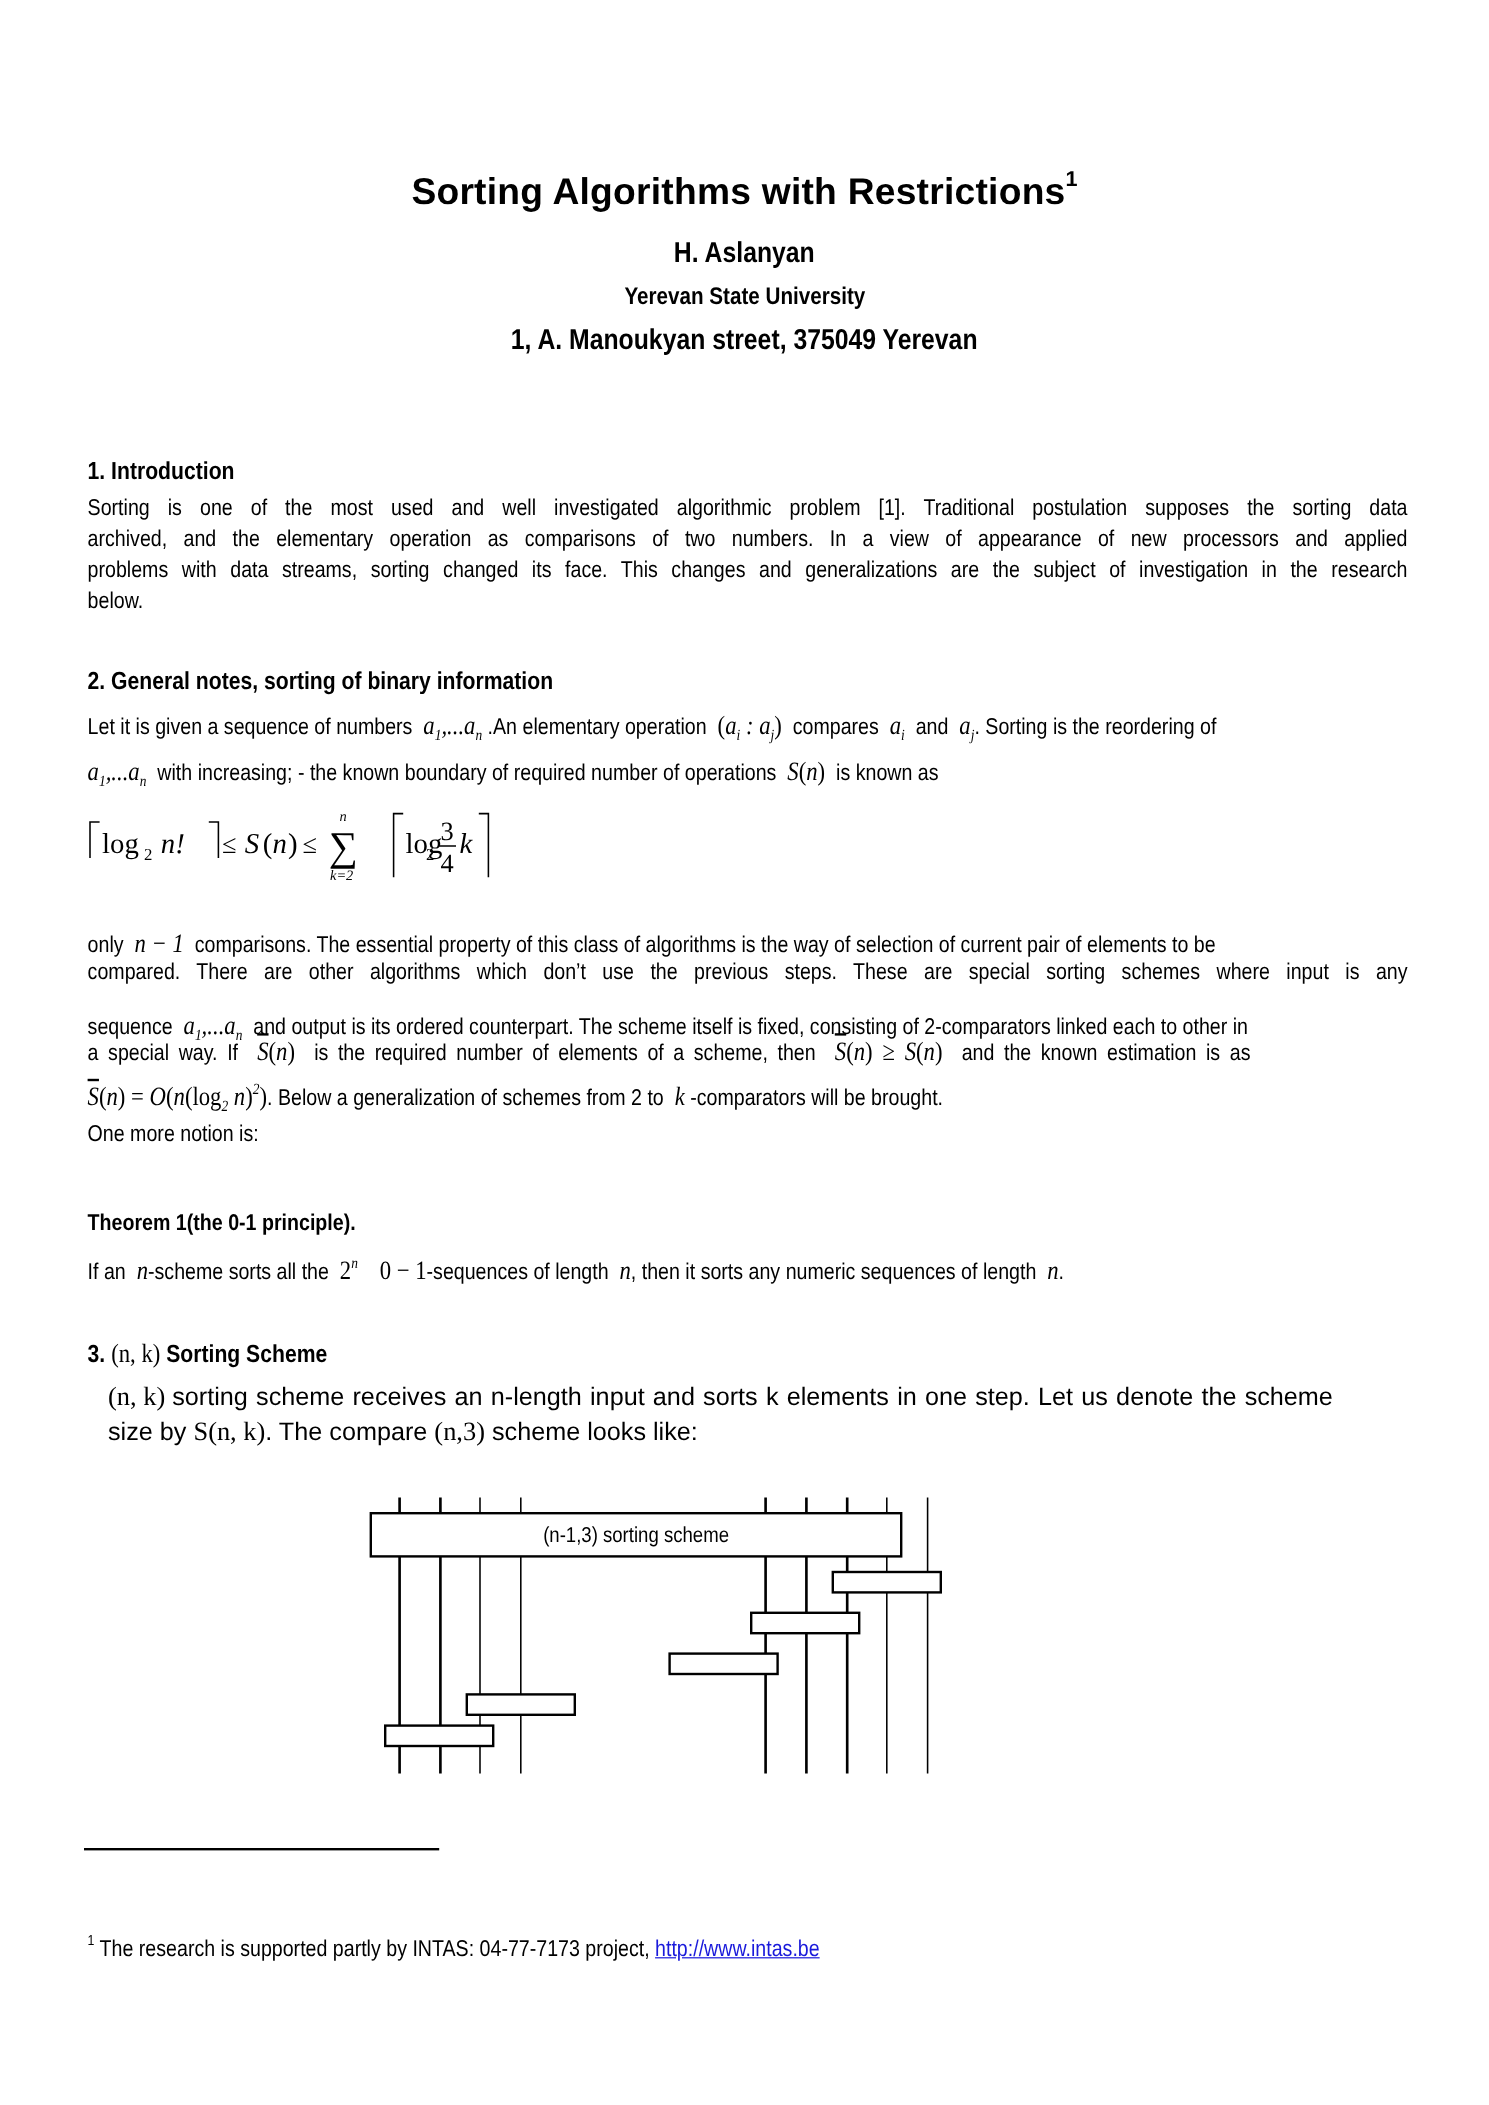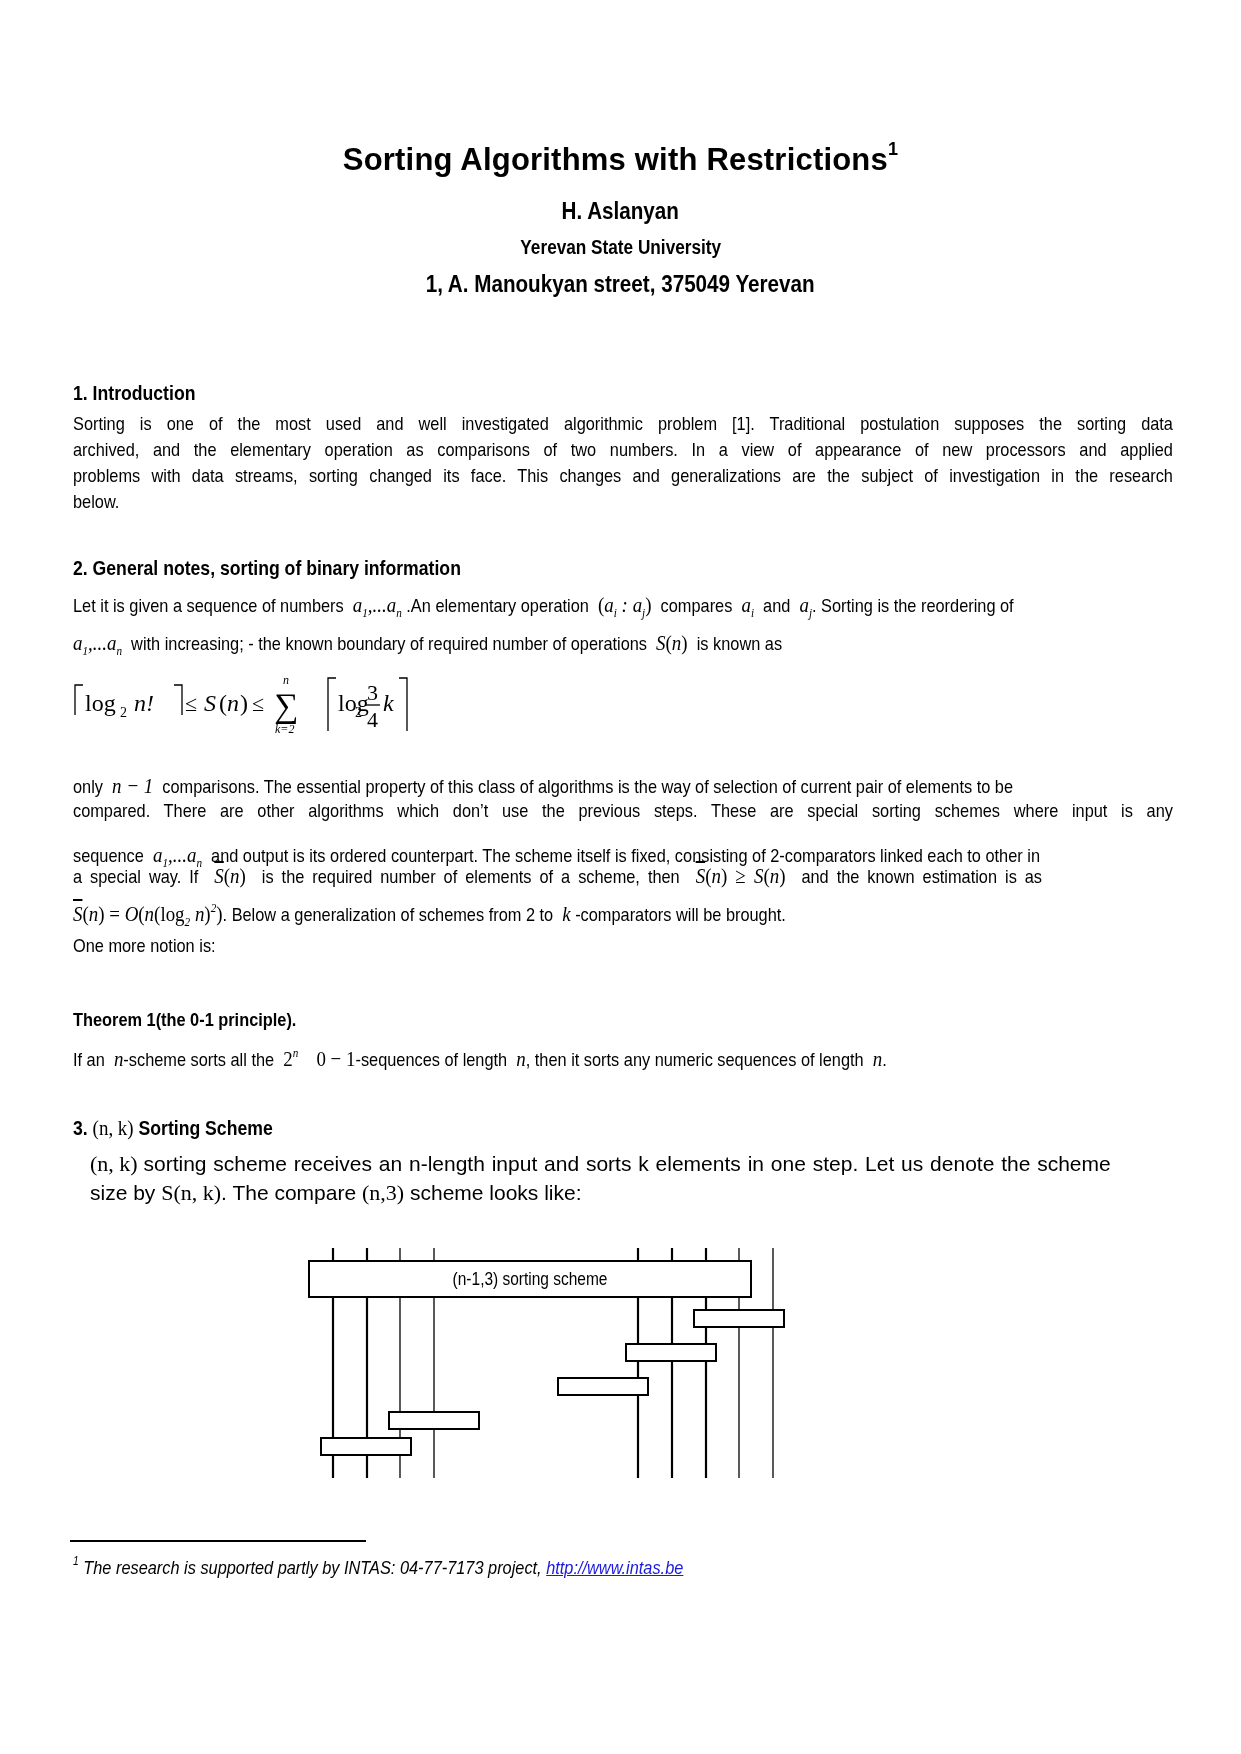--- a/index.html
+++ b/index.html
@@ -27,21 +27,21 @@
     .ovl { text-decoration: overline; }
 
     .formula { position: absolute; left: 70px; top: 673px; height: 62px; font-family: "Liberation Serif", serif; font-size: 24px; }
 
     .wide { position: absolute; left: 90px; font-family: "Liberation Sans", sans-serif; font-size: 21px; white-space: nowrap; }
 
     .diagram { position: absolute; left: 0; top: 0; width: 1241px; height: 1754px; pointer-events: none; }
     .diagram svg { position: absolute; left: 0; top: 0; }
 
     .fn-rule { position: absolute; left: 70px; top: 1540px; width: 296px; height: 2px; background: #000; }
-    .footnote { position: absolute; left: 73px; top: 1556px; font-size: 19px; white-space: nowrap; font-style: italic; }
+    .footnote { position: absolute; left: 73px; top: 1612px; font-size: 19px; white-space: nowrap; }
     .footnote sup { font-size: 12px; position: relative; top: -2px; }
     .footnote a { color: #1a1adb; text-decoration: underline; }
   </style>
 </head>
 <body>
 
 <div class="page">
 
   <div class="title">
     <span>Sorting Algorithms with Restrictions</span><sup>1</sup>

